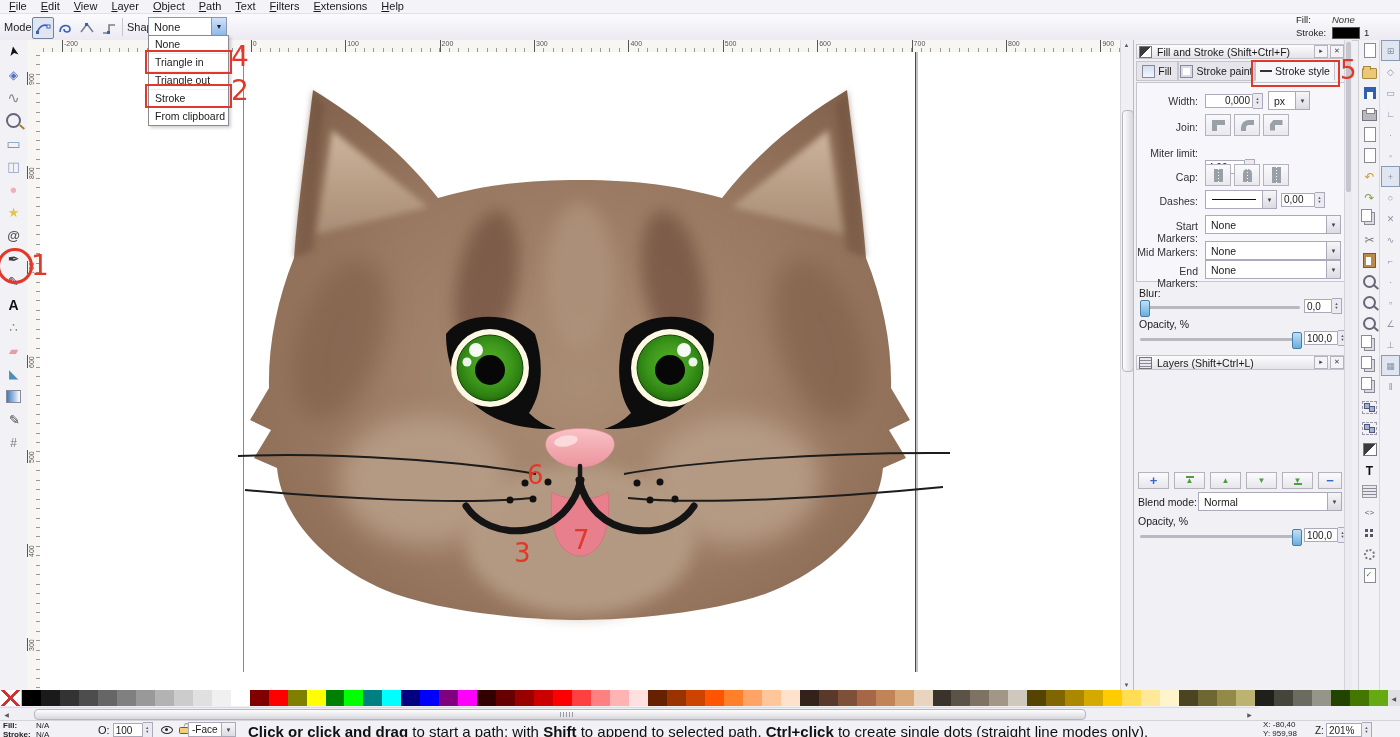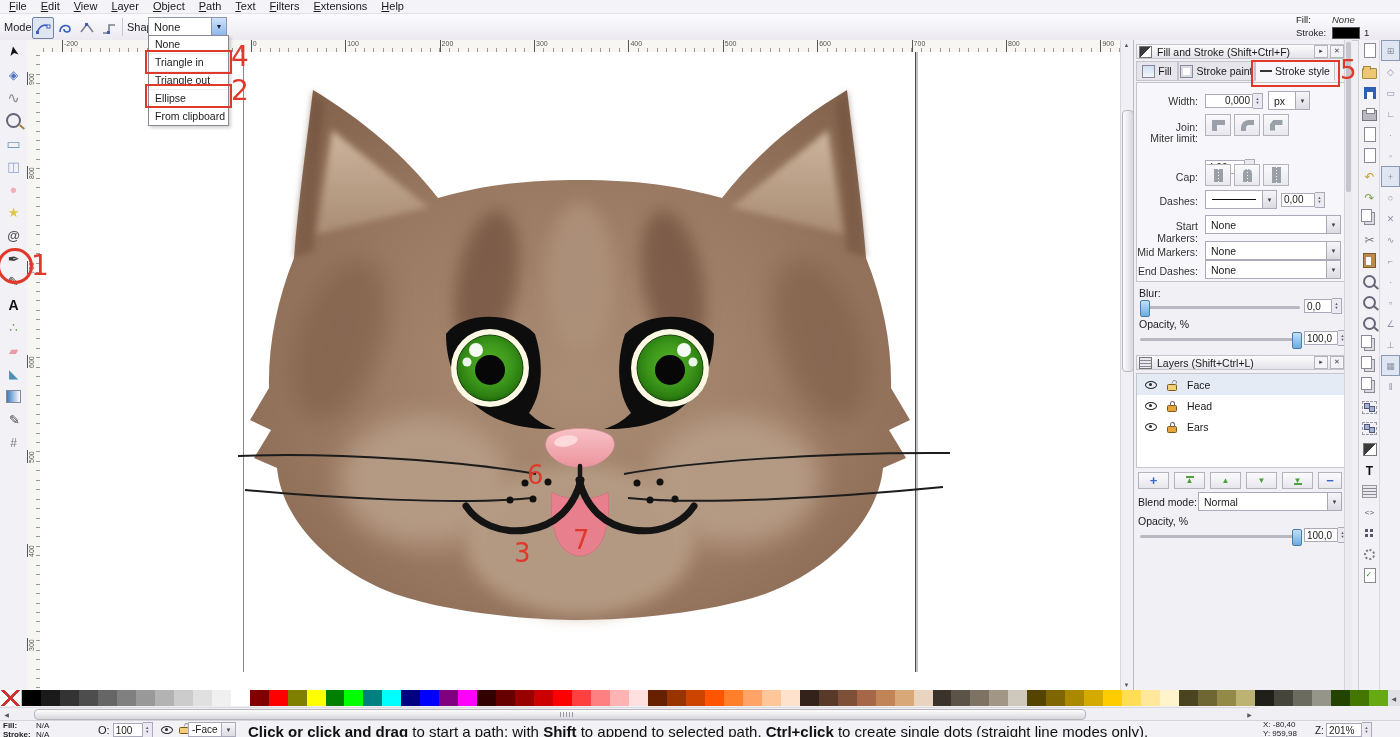--- a/index.html
+++ b/index.html
@@ -459,21 +459,21 @@
 
   <div class="red-num" style="left:487px;top:410px;font-size:26px;">6</div>
   <div class="red-num" style="left:474px;top:488px;font-size:26px;">3</div>
   <div class="red-num" style="left:533px;top:475px;font-size:26px;">7</div>
 </div>
 
 <div id="shape-menu" class="abs">
     <div class="sm-item">None</div>
     <div class="sm-item">Triangle in</div>
     <div class="sm-item">Triangle out</div>
-    <div class="sm-item">Ellipse</div>
+    <div class="sm-item">Stroke</div>
     <div class="sm-item">From clipboard</div>
   </div>
 <div class="red-box" style="left:145px;top:50px;width:83px;height:20px;"></div>
 <div class="red-box" style="left:145px;top:84px;width:83px;height:20px;"></div>
 <div class="red-num" style="left:231px;top:43px;">4</div>
 <div class="red-num" style="left:231px;top:77px;">2</div>
 
 <div id="vscroll" class="abs">
   <span class="scroll-arrow" style="top:2px;">▲</span>
   <div class="vthumb" style="top:70px;height:260px;"></div>
@@ -528,21 +528,21 @@
       <div class="sqbtn">
           <span class="gj"></span>
         </div>
       <div class="sqbtn">
           <span class="gj round"></span>
         </div>
       <div class="sqbtn">
           <span class="gj bevel"></span>
         </div>
     </div>
-    <span class="flabel" style="right:148px;top:49px;">Miter limit:</span>
+    <span class="flabel" style="right:148px;top:64px;">Miter limit:</span>
     <div class="fr" style="left:68px;top:59px;margin-top:17px;">
       <div class="spin" style="width:40px;">
           <span>4,00</span>
         </div>
       <div class="spin-arrows">
           <span>▲</span>
           <span>▼</span>
         </div>
     </div>
     <span class="flabel" style="right:148px;top:88px;">Cap:</span>
@@ -574,21 +574,21 @@
     <span class="flabel" style="right:148px;top:137px;">Start Markers:</span>
     <div class="ddwide fr" style="left:68px;top:132px;width:136px;">
       <span class="val">None</span>
       <span class="dd-gray">▼</span>
     </div>
     <span class="flabel" style="right:148px;top:163px;">Mid Markers:</span>
     <div class="ddwide fr" style="left:68px;top:158px;width:136px;">
       <span class="val">None</span>
       <span class="dd-gray">▼</span>
     </div>
-    <span class="flabel" style="right:148px;top:182px;">End Dashes:</span>
+    <span class="flabel" style="right:148px;top:182px;">End Markers:</span>
     <div class="ddwide fr" style="left:68px;top:177px;width:136px;">
       <span class="val">None</span>
       <span class="dd-gray">▼</span>
     </div>
   </div>
 
   <span class="abs" style="left:5px;top:247px;font-size:10.5px;">Blur:</span>
   <div class="slider" style="left:6px;top:266px;width:160px;">
     <div class="sthumb" style="left:0px;"></div>
   </div>
@@ -614,37 +614,20 @@
         <span>▼</span>
       </div>
   </div>
 
   <div class="panel-title" style="top:315px;">
     <span class="pt-ico layers"></span>
     <span class="ttl">Layers (Shift+Ctrl+L)</span>
     <span class="pt-btn">▸</span>
     <span class="pt-btn">✕</span>
   </div>
-  <div id="layers-list">
-      <div class="layer-row sel">
-        <span class="eye"></span>
-        <span class="lock open"></span>
-        <span class="layer-name">Face</span>
-      </div>
-      <div class="layer-row">
-        <span class="eye"></span>
-        <span class="lock"></span>
-        <span class="layer-name">Head</span>
-      </div>
-      <div class="layer-row">
-        <span class="eye"></span>
-        <span class="lock"></span>
-        <span class="layer-name">Ears</span>
-      </div>
-    </div>
   <div class="lbtn" style="left:4px;top:432px;">
       <span class="plus">+</span>
     </div>
   <div class="lbtn" style="left:40px;top:432px;">
       <span class="bar" style="top:3px;"></span>
       <span class="arr">▲</span>
     </div>
   <div class="lbtn" style="left:76px;top:432px;">
       <span class="arr">▲</span>
     </div>

